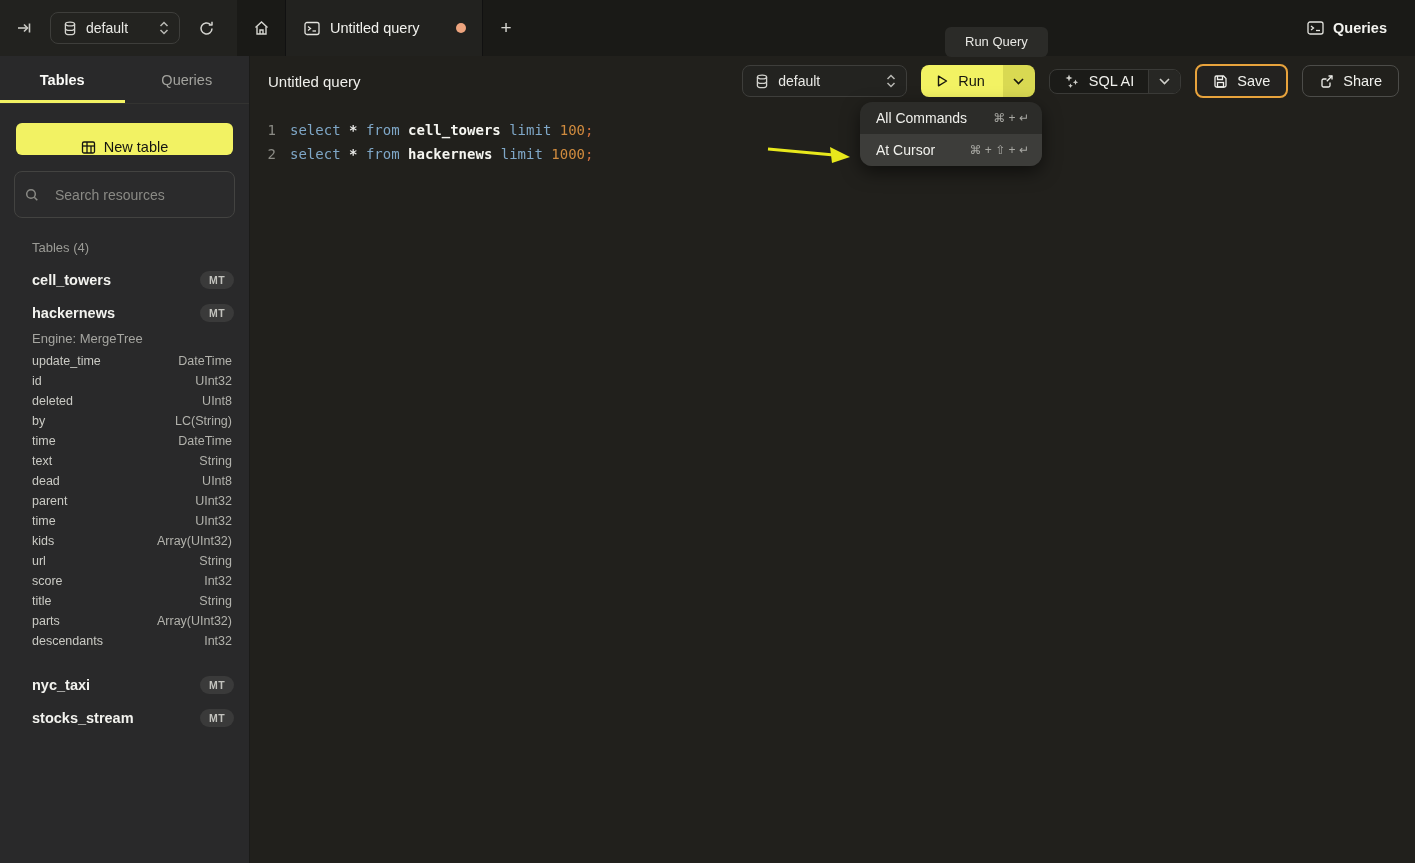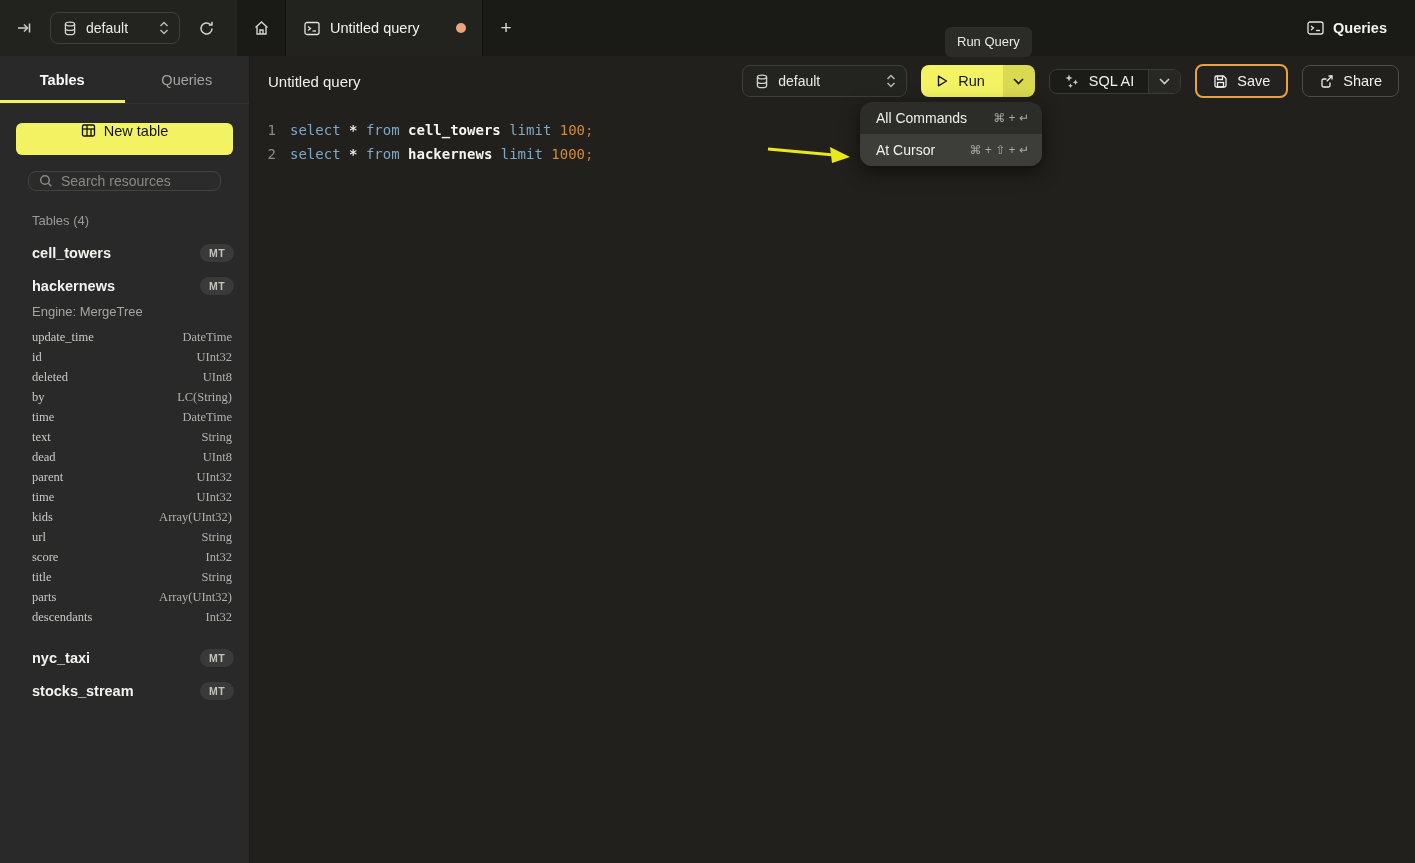--- a/index.html
+++ b/index.html
@@ -24,30 +24,30 @@
 
   
   .main { flex:1; display:flex; min-height:0; }
 
   
   .sidebar { width:250px; flex:0 0 auto; background:#29292a; border-right:1px solid #1b1b19; display:flex; flex-direction:column; overflow:hidden; }
   .side-tabs { height:48px; display:flex; flex:0 0 auto; border-bottom:1px solid #333331; }
   .side-tab { flex:1; display:flex; align-items:center; justify-content:center; font-size:14.5px; color:#a2a29d; cursor:pointer; position:relative; }
   .side-tab.active { color:#fafaf7; font-weight:700; }
   .side-tab.active::after { content:""; position:absolute; left:0; right:0; bottom:0; height:3px; background:#f2f263; }
-  .new-table { margin:19px 16px 0; height:32px; background:#f2f263; color:#141411; border:none; border-radius:6px; font-size:14.5px; font-weight:500; display:flex; align-items:flex-start; justify-content:center; gap:8px; cursor:pointer; }
-  .search-box { margin:16px 28px 0; height:20px; background:#2b2b2c; border:1px solid #434341; border-radius:8px; display:flex; align-items:center; padding:0 10px; gap:8px; }
+  .new-table { margin:19px 16px 0; height:32px; background:#f2f263; color:#141411; border:none; border-radius:6px; font-size:14.5px; font-weight:500; display:flex; align-items:flex-end; justify-content:center; gap:8px; cursor:pointer; }
+  .search-box { margin:16px 14px 0; height:47px; background:#2b2b2c; border:1px solid #434341; border-radius:8px; display:flex; align-items:center; padding:0 10px; gap:16px; }
   .search-box input { flex:1; background:none; border:none; outline:none; color:#e6e6e2; font-size:14px; font-family:"Liberation Sans", sans-serif; }
   .search-box input::placeholder { color:#8a8a85; }
   .section-label { margin:22px 0 0 32px; font-size:13px; color:#9b9b96; }
   .tbl-row { height:33px; display:flex; align-items:center; padding:0 15px 0 32px; cursor:pointer; }
   .tbl-row .name { font-size:14.5px; font-weight:600; color:#f2f2ee; }
   .badge { margin-left:auto; background:#3a3a3a; color:#c2c2bd; border-radius:10px; font-size:10.5px; font-weight:700; letter-spacing:.4px; padding:3px 9px; }
   .engine-row { padding:2px 15px 8px 32px; font-size:13px; color:#a5a5a0; }
-  .col-row { height:20px; display:flex; align-items:center; justify-content:space-between; padding:0 17px 0 32px; font-family:Liberation Serif, serif; font-size:12.5px; }
+  .col-row { height:20px; display:flex; align-items:flex-start; justify-content:space-between; padding:0 17px 0 32px; font-family:Liberation Sans, sans-serif; font-size:12.5px; }
   .col-row .cname { color:#cacac4; }
   .col-row .ctype { color:#b2b2ac; }
   .gap8 { height:8px; } .gap14 { height:14px; }
 
   
   .right { flex:1; display:flex; flex-direction:column; min-width:0; background:#21201c; }
   .toolbar { height:50px; flex:0 0 auto; display:flex; align-items:center; padding:0 16px 0 18px; gap:14px; }
   .doc-title { font-size:15px; color:#f0f0ec; margin-right:auto; }
   .db-select.mid { width:165px; }
   .run-split { display:flex; height:32px; border-radius:8px; overflow:hidden; cursor:pointer; }
@@ -65,21 +65,21 @@
   .code-line { display:flex; line-height:24px; white-space:pre; }
   .gutter { width:26px; text-align:right; color:#8b8b85; flex:0 0 auto; }
   .code { padding-left:14px; }
   .tok-keyword { color:#7fa7c7; }
   .tok-operator { color:#ececea; font-weight:700; }
   .tok-table { color:#f5f5f0; font-weight:700; }
   .tok-number { color:#d08b3e; }
   .tok-punctuation { color:#cd6f3c; }
 
   
-  .tooltip { position:absolute; left:945px; top:27px; height:30px; line-height:30px; padding:0 12px; background:#2b2b28; border-radius:6px; font-size:13px; color:#e8e8e4; z-index:30; }
+  .tooltip { position:absolute; left:945px; top:27px; height:30px; line-height:30px; padding:0 20px; background:#2b2b28; border-radius:6px; font-size:13px; color:#e8e8e4; z-index:30; }
   .run-menu { position:absolute; left:860px; top:102px; width:182px; background:#2c2c29; border-radius:12px; box-shadow:0 6px 18px rgba(0,0,0,.55); z-index:30; overflow:hidden; }
   .menu-item { height:32px; display:flex; align-items:center; justify-content:space-between; padding:0 13px 0 16px; font-size:14px; color:#f0f0ec; cursor:pointer; }
   .menu-item.hl { background:#3d3d3a; }
   .menu-item .sc { font-size:12px; color:#a9a9a4; margin-left:12px; white-space:nowrap; }
   .arrow-anno { position:absolute; left:758px; top:134px; z-index:31; pointer-events:none; }
 
   svg { display:block; }
 </style>
 </head>
 <body>

